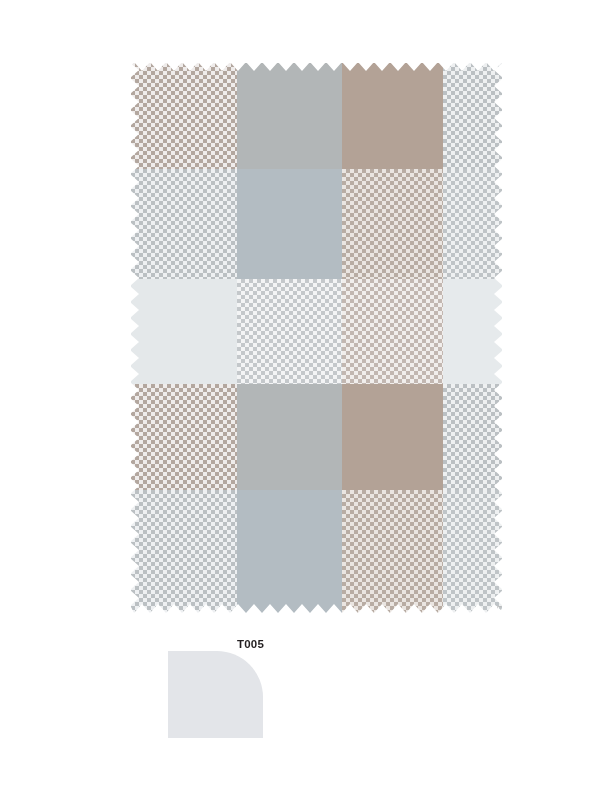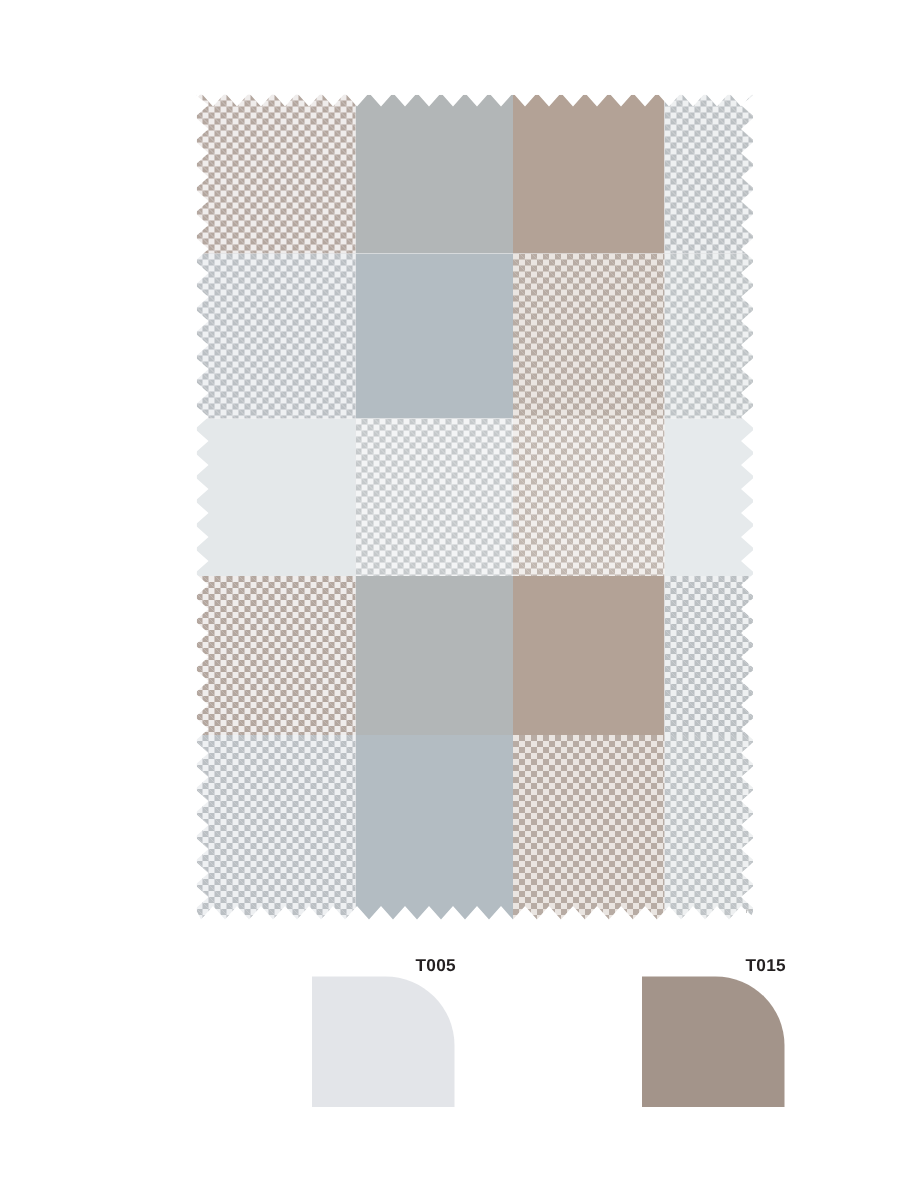--- a/index.html
+++ b/index.html
@@ -77,21 +77,20 @@
     left: 168px;
     top: 638px;
     width: 320px;
     height: 100px;
   }
   .chip-group {
     position: absolute;
     top: 0;
     width: 96px;
     height: 100px;
-    margin-left: 40px;
   }
   .chip-label {
     position: absolute;
     right: 0px;
     top: 0px;
     font-size: 11.5px;
     font-weight: bold;
     color: #231f20;
     letter-spacing: 0.2px;
     line-height: 13px;
@@ -293,20 +292,16 @@
   <div id="reg-tick">⌐</div>
 
   <div id="chips">
 
     <div class="chip-group" style="left:0px">
       <div class="chip-label">T005</div>
       <div class="chip" style="background:#e3e5e9"></div>
     </div>
 
 
-    <div class="chip-group" style="left:220px">
-      <div class="chip-label">T015</div>
-      <div class="chip" style="background:#a3948a"></div>
-    </div>
 
   </div>
 
 </div>
 
 </body></html>

